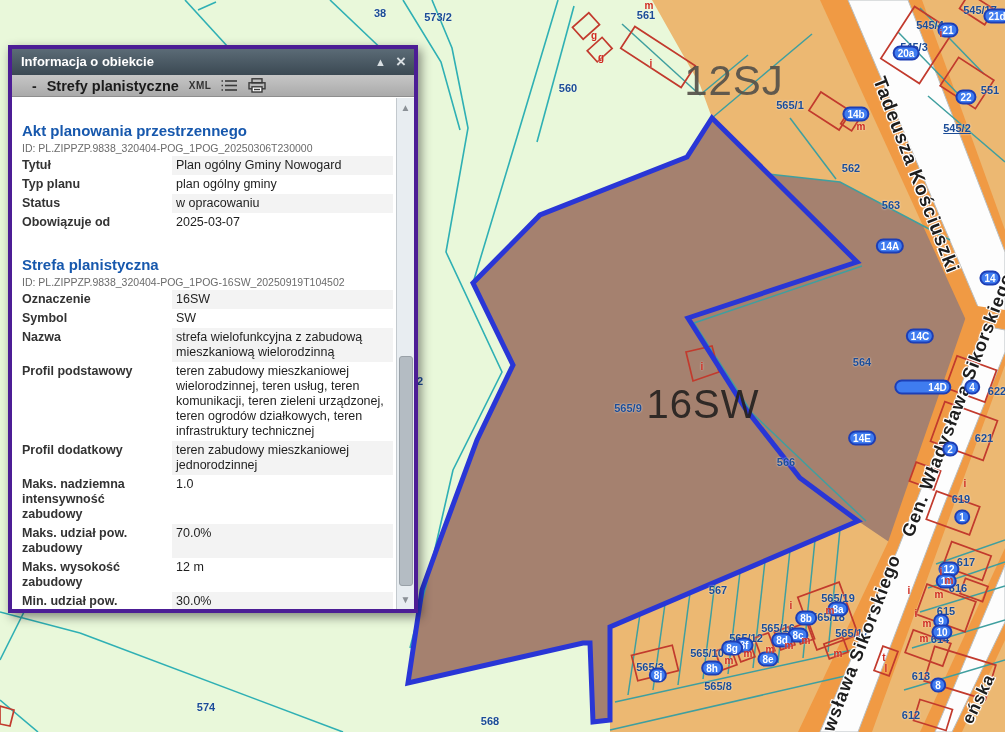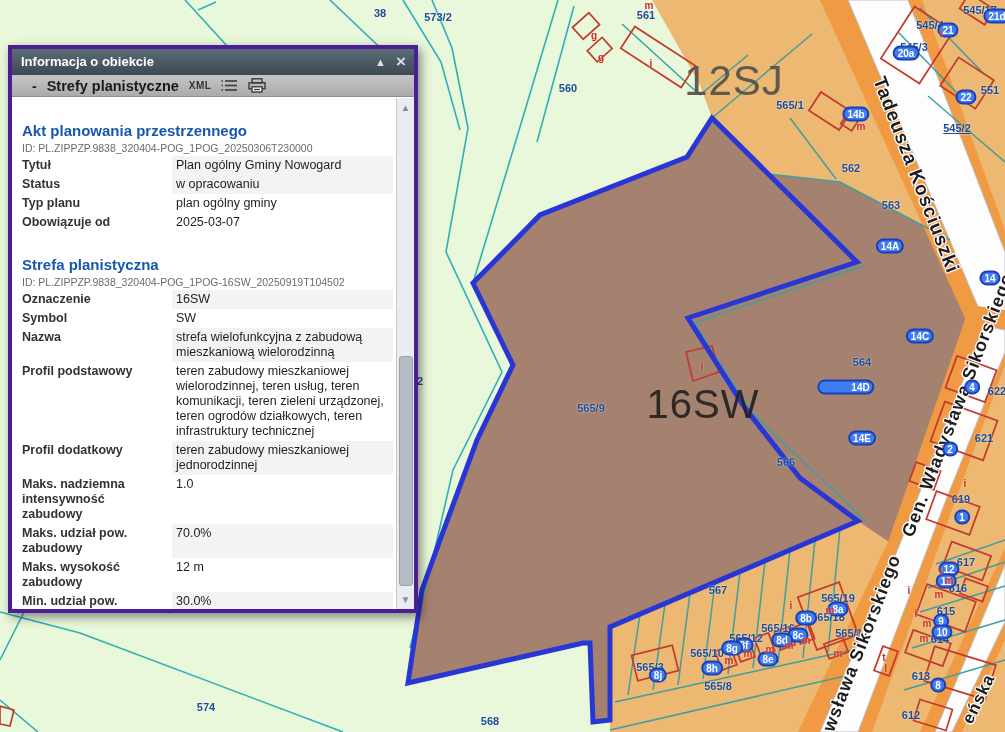--- a/index.html
+++ b/index.html
@@ -159,21 +159,21 @@
       <div class="parcel-label" style="left: 568px; top: 88px;">560</div>
       <div class="parcel-label" style="left: 790px; top: 105px;">565/1</div>
       <div class="parcel-label" style="left: 980px; top: 10px;">545/17</div>
       <div class="parcel-label" style="left: 930px; top: 25px;">545/4</div>
       <div class="parcel-label" style="left: 914px; top: 47px;">545/3</div>
       <div class="parcel-label" style="left: 957px; top: 128px; text-decoration: underline;">545/2</div>
       <div class="parcel-label" style="left: 990px; top: 90px;">551</div>
       <div class="parcel-label" style="left: 851px; top: 168px;">562</div>
       <div class="parcel-label" style="left: 891px; top: 205px;">563</div>
       <div class="parcel-label" style="left: 862px; top: 362px;">564</div>
-      <div class="parcel-label" style="left: 591px; top: 408px;">565/9</div>
+      <div class="parcel-label" style="left: 628px; top: 408px;">565/9</div>
       <div class="parcel-label" style="left: 786px; top: 462px;">566</div>
       <div class="parcel-label" style="left: 417px; top: 381px;">22</div>
       <div class="parcel-label" style="left: 718px; top: 590px;">567</div>
       <div class="parcel-label" style="left: 838px; top: 598px;">565/19</div>
       <div class="parcel-label" style="left: 828px; top: 617px;">565/18</div>
       <div class="parcel-label" style="left: 778px; top: 628px;">565/16</div>
       <div class="parcel-label" style="left: 852px; top: 633px;">565/17</div>
       <div class="parcel-label" style="left: 746px; top: 638px;">565/12</div>
       <div class="parcel-label" style="left: 707px; top: 653px;">565/10</div>
       <div class="parcel-label" style="left: 650px; top: 667px;">565/3</div>
@@ -196,21 +196,21 @@
       <div class="street-label" style="left: 862px; top: 643px; font-size: 18px; transform: translate(-50%, -50%) rotate(-69deg);">wsława Sikorskiego</div>
       <div class="street-label" style="left: 979px; top: 699px; font-size: 17px; transform: translate(-50%, -50%) rotate(-64deg);">eńska</div>
       <div class="badge" style="left: 856px; top: 114px;">14b</div>
       <div class="badge" style="left: 906px; top: 53px;">20a</div>
       <div class="badge" style="left: 948px; top: 30px;">21</div>
       <div class="badge" style="left: 997px; top: 16px;">21d</div>
       <div class="badge" style="left: 966px; top: 97px;">22</div>
       <div class="badge" style="left: 890px; top: 246px;">14A</div>
       <div class="badge" style="left: 990px; top: 278px;">14</div>
       <div class="badge" style="left: 920px; top: 336px;">14C</div>
-      <div class="badge" style="left: 846px; top: 387px; padding-left: 32px;">14D</div>
+      <div class="badge" style="left: 923px; top: 387px; padding-left: 32px;">14D</div>
       <div class="badge" style="left: 862px; top: 438px;">14E</div>
       <div class="badge" style="left: 972px; top: 387px;">4</div>
       <div class="badge" style="left: 950px; top: 449px;">2</div>
       <div class="badge" style="left: 962px; top: 517px;">1</div>
       <div class="badge" style="left: 949px; top: 569px;">12</div>
       <div class="badge" style="left: 946px; top: 581px;">11</div>
       <div class="badge" style="left: 941px; top: 621px;">9</div>
       <div class="badge" style="left: 942px; top: 632px;">10</div>
       <div class="badge" style="left: 938px; top: 685px;">8</div>
       <div class="badge" style="left: 838px; top: 609px;">8a</div>
@@ -286,27 +286,27 @@
 
     <div class="content">
       <div>
         <div class="sec-heading">Akt planowania przestrzennego</div>
         <div class="sec-id">ID: PL.ZIPPZP.9838_320404-POG_1POG_20250306T230000</div>
         <div class="rows">
             <div class="prow alt">
               <div class="plabel">Tytuł</div>
               <div class="pvalue">Plan ogólny Gminy Nowogard</div>
             </div>
+            <div class="prow">
+              <div class="plabel">Typ planu</div>
+              <div class="pvalue">plan ogólny gminy</div>
+            </div>
             <div class="prow alt">
               <div class="plabel">Status</div>
               <div class="pvalue">w opracowaniu</div>
-            </div>
-            <div class="prow">
-              <div class="plabel">Typ planu</div>
-              <div class="pvalue">plan ogólny gminy</div>
             </div>
             <div class="prow">
               <div class="plabel">Obowiązuje od</div>
               <div class="pvalue">2025-03-07</div>
             </div>
           </div>
       </div>
       <div>
         <div class="sec-heading">Strefa planistyczna</div>
         <div class="sec-id">ID: PL.ZIPPZP.9838_320404-POG_1POG-16SW_20250919T104502</div>

